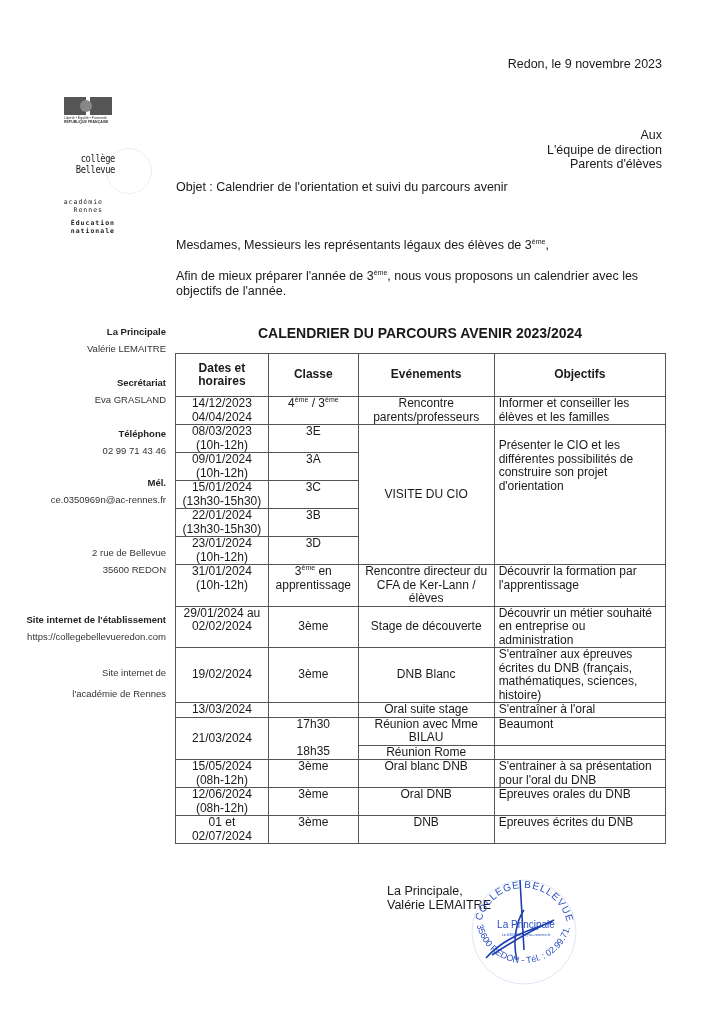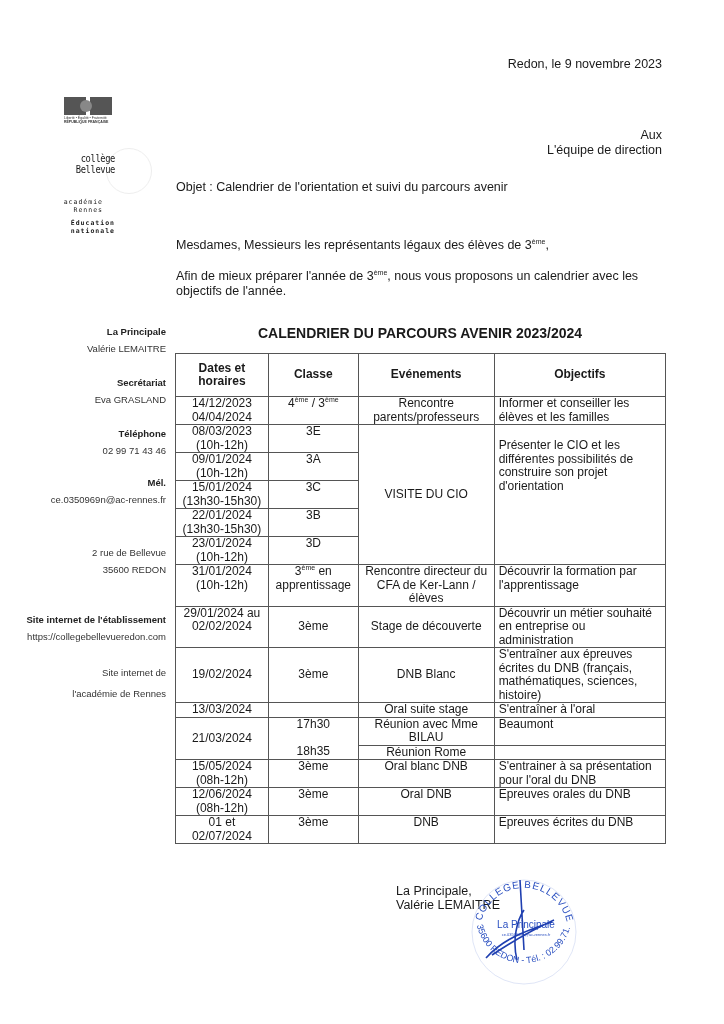--- a/index.html
+++ b/index.html
@@ -23,31 +23,32 @@
   sup { font-size:7px; vertical-align:5px; line-height:0; }
   .side { left:0; width:166px; text-align:right; font-size:9.5px; color:#333; }
   .side b { font-size:9.5px; color:#222; }
   .table-title { left:175px; top:325px; width:490px; text-align:center; font-size:14px; font-weight:bold; }
   table.cal { position:absolute; left:175px; top:353px; width:491px; border-collapse:collapse; font-size:12px; line-height:13.5px; }
   table.cal td, table.cal th { border:1px solid #555; padding:0 4px; vertical-align:top;margin-left:15px; }
   table.cal th { font-weight:bold; vertical-align:middle; height:42px; }
   .c { text-align:center; }
   .l { text-align:left; }
   .mid { vertical-align:middle !important; }
-  .sign { left:396px; top:884px; font-size:12.5px; line-height:14px; }
+  .sign { left:387px; top:884px; font-size:12.5px; line-height:14px; }
   .stamp { left:462px; top:870px; width:120px; height:120px; }
 </style>
 </head>
 <body>
 
 <div class="abs date-line">Redon, le 9 novembre 2023</div>
 
 <div class="abs recipient">
   <div>Aux</div>
   <div>L'équipe de direction</div>
+  <div>Parents d'élèves</div>
 </div>
 
 <div class="abs logo-rf">
   <div class="rf-flag"></div>
   <div class="rf-motto">Liberté • Égalité • Fraternité</div>
   <div class="rf-name">RÉPUBLIQUE FRANÇAISE</div>
 </div>
 
 <div class="abs faint-stamp"></div>
 

